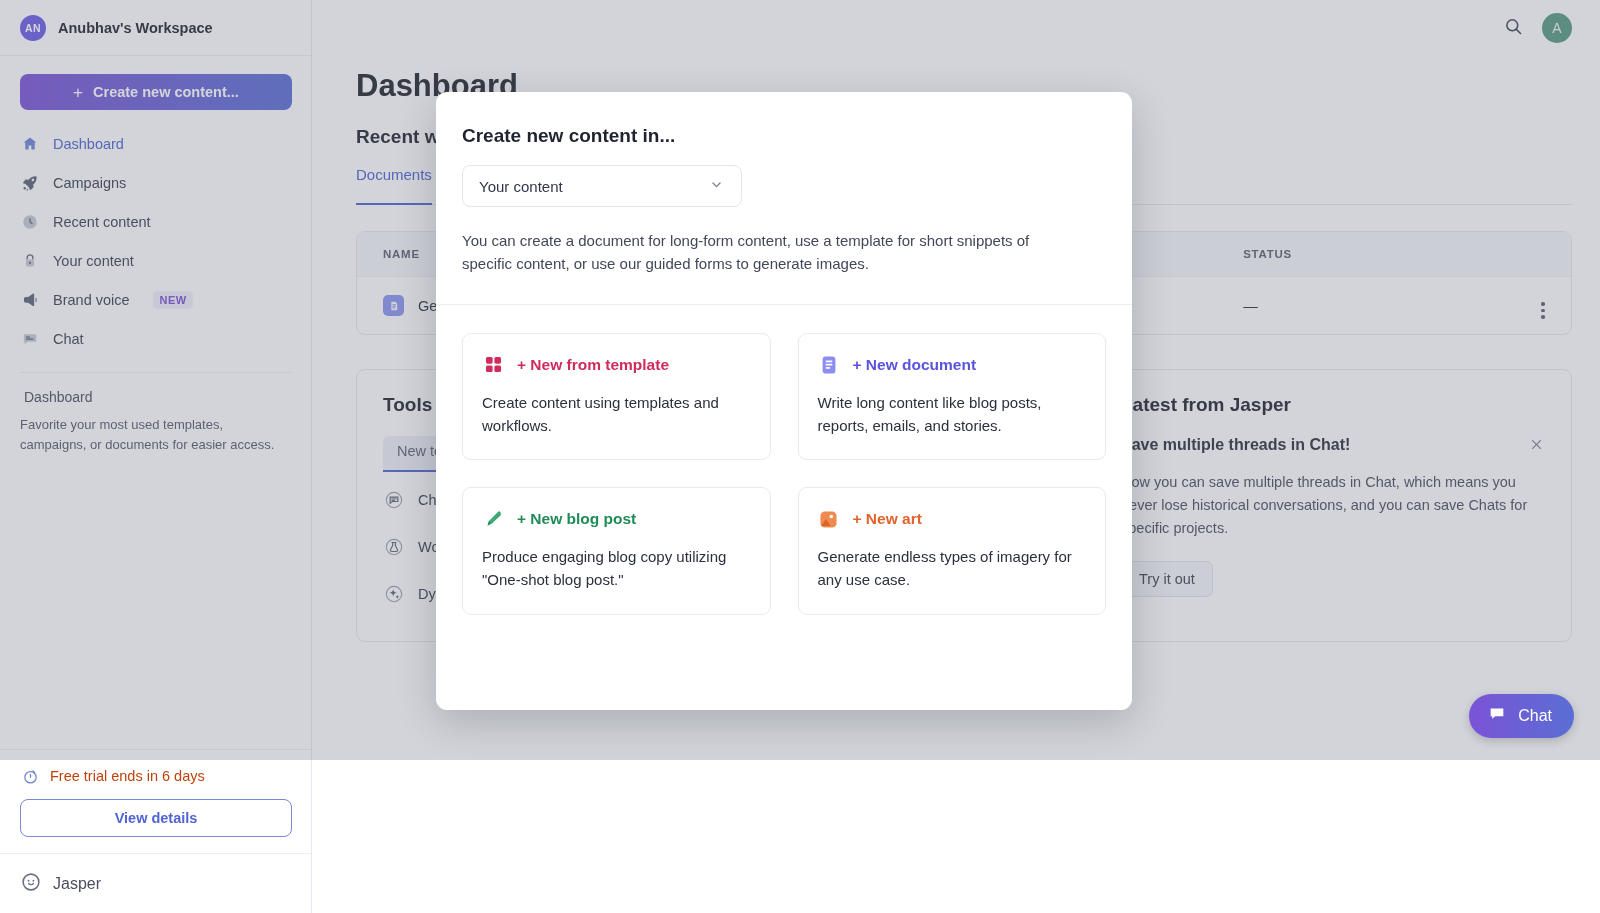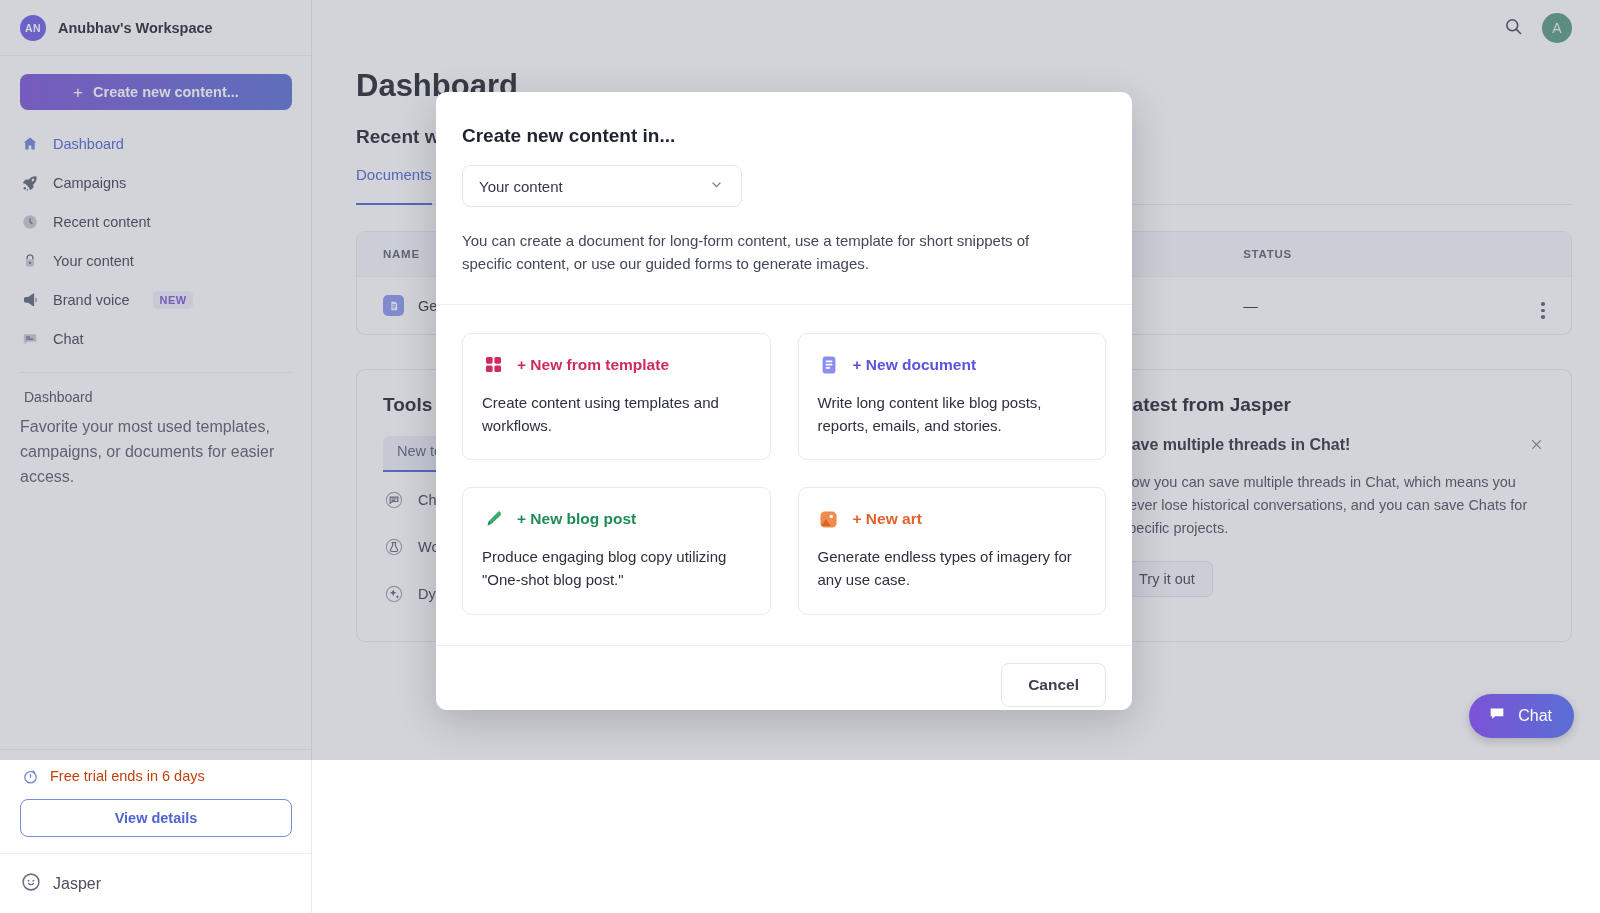--- a/index.html
+++ b/index.html
@@ -68,21 +68,21 @@
     display: flex; align-items: center; justify-content: center;
   }
   .badge-new {
     margin-left: 10px; font-size: 11px; font-weight: 700;
     color: #7a52cf; background: #f2eefc;
     padding: 3px 7px; border-radius: 5px; letter-spacing: .4px;
   }
 
   .fav-sep { height: 1px; background: #eceef3; margin: 14px 0 0; }
   .fav-title { font-size: 14px; color: #4a4f5e; padding: 16px 0 10px 4px; }
-  .fav-text { font-size: 16px; color: #565c6b; line-height: 1.56; }
+  .fav-text { font-size: 13px; color: #565c6b; line-height: 1.56; }
 
   .side-spacer { flex: 1; }
   .trial {
     border-top: 1px solid #eceef3;
     padding: 16px 20px 16px;
   }
   .trial-row {
     display: flex; align-items: center; gap: 10px;
     font-size: 14.5px; color: #c2410c; margin-bottom: 13px;
   }
@@ -542,18 +542,15 @@
                 <path fill="#d9652b" d="M3.6 19.4 9 11.4l5.6 8z"></path>
               </svg>
           </span>
           <span class="opt-label" style="color:#e2622b">+ New art</span>
         </div>
         <div class="opt-desc">Generate endless types of imagery for any use case.</div>
       </div>
 
     </div>
 
-    <div class="modal-foot">
-      <button class="cancel-btn">Cancel</button>
-    </div>
   </div>
 
 </div>
 
 </body></html>

